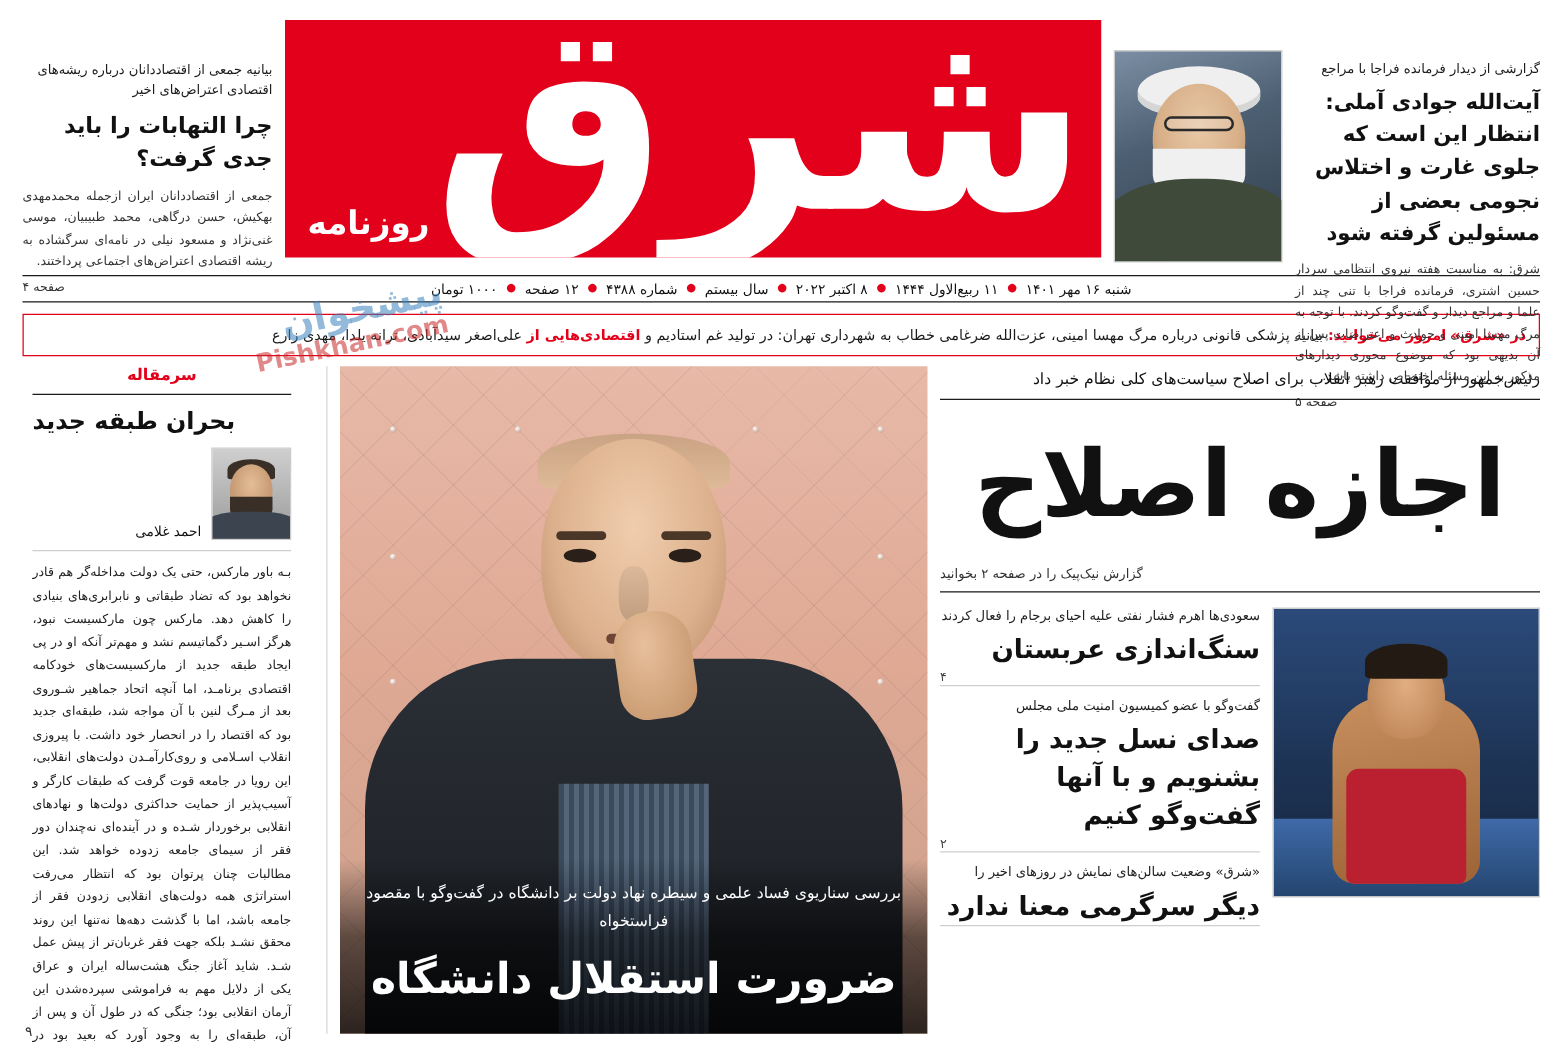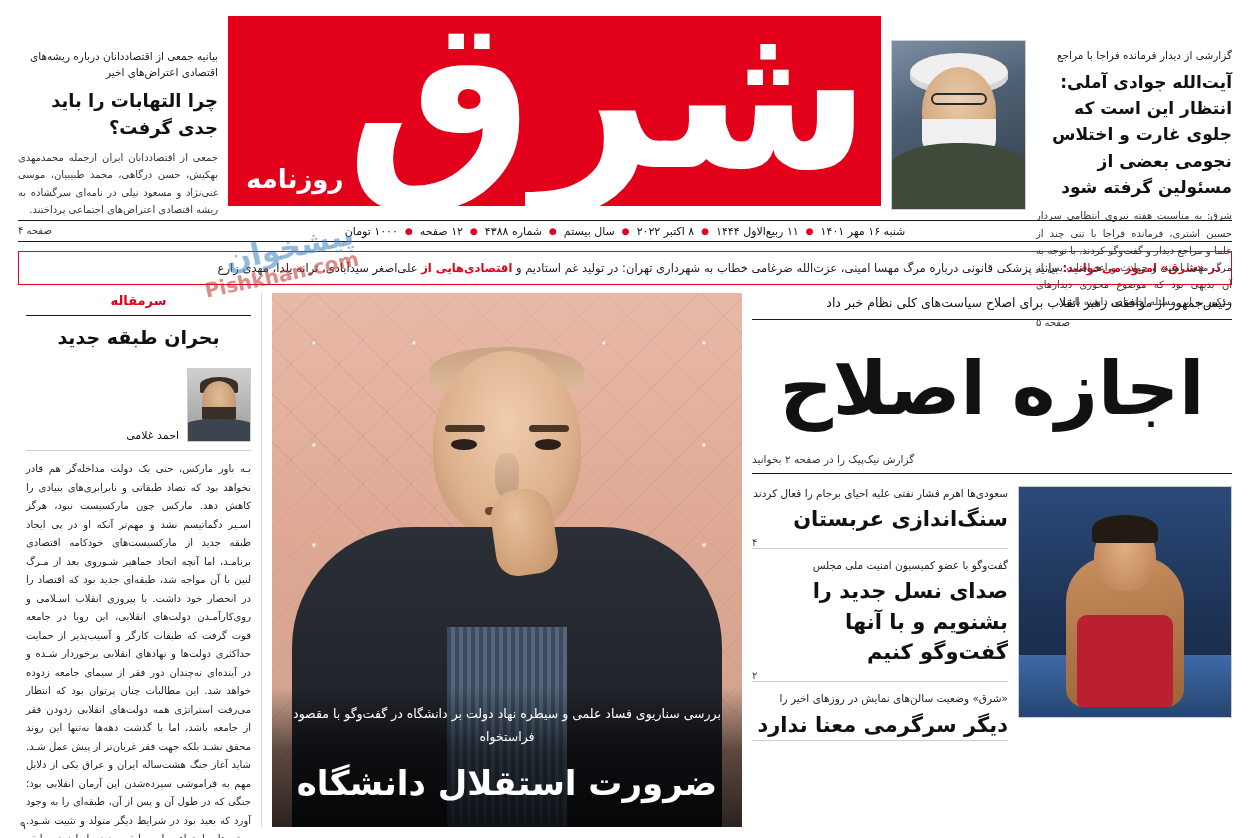--- a/index.html
+++ b/index.html
@@ -201,21 +201,21 @@
   
   .main {
     display: flex;
     flex-direction: row;
     margin: 8px 18px 0 18px;
     height: 534px;
     gap: 10px;
   }
   .col-right { width: 480px; position: relative; }
   .col-mid   { width: 470px; position: relative; }
-  .col-left  { width: 236px; position: relative; border-right: 1px solid #d8d8d8; padding-right: 10px;}
+  .col-left  { width: 236px; position: relative; border-right: 1px solid #d8d8d8; padding-right: 28px;}
 
   .lead-kicker {
     font-size: 12.5px;
     color: #111;
     text-align: right;
     line-height: 1.6;
     border-bottom: 1px solid #1a1a1a;
     padding-bottom: 6px;
   }
   .lead-title {
@@ -368,21 +368,21 @@
   .edit-head {
     text-align: center;
     color: #e2001a;
     font-size: 13px;
     font-weight: bold;
     border-bottom: 1px solid #1a1a1a;
     padding-bottom: 7px;
     margin-bottom: 10px;
   }
   .edit-title {
-    font-size: 19px; font-weight: bold; color: #111; text-align: center; margin-bottom: 20px;
+    font-size: 19px; font-weight: bold; color: #111; text-align: left; margin-bottom: 10px;
   }
   .edit-author {
     display: flex; align-items: flex-end; gap: 8px; justify-content: flex-start;
     margin-bottom: 9px; border-bottom: 1px solid #cfcfcf; padding-bottom: 8px;
   }
   .edit-author .name { font-size: 11px; color: #111; }
   .edit-avatar {
     width: 64px; height: 74px; border: 1px solid #ccc; position: relative; overflow: hidden;
     background: linear-gradient(180deg,#cfcfcf,#9a9a9a); flex: 0 0 auto;
   }

